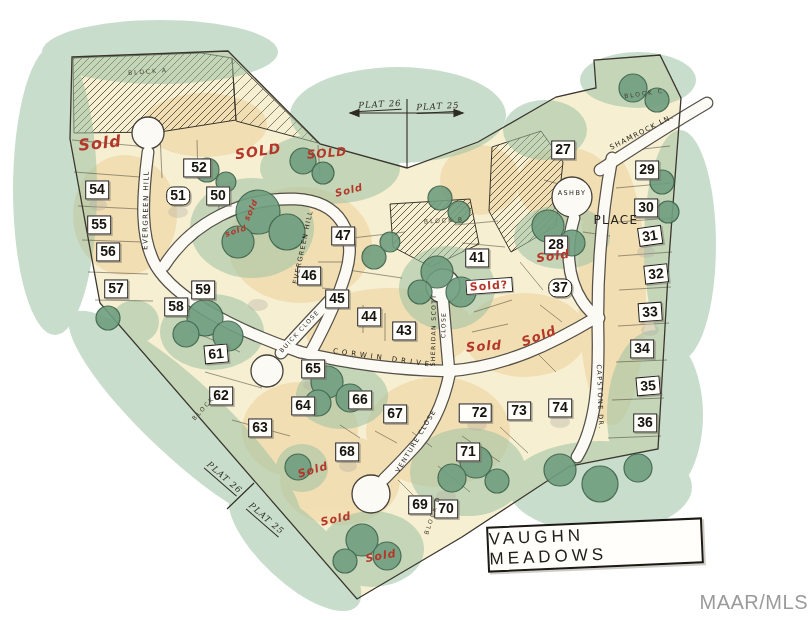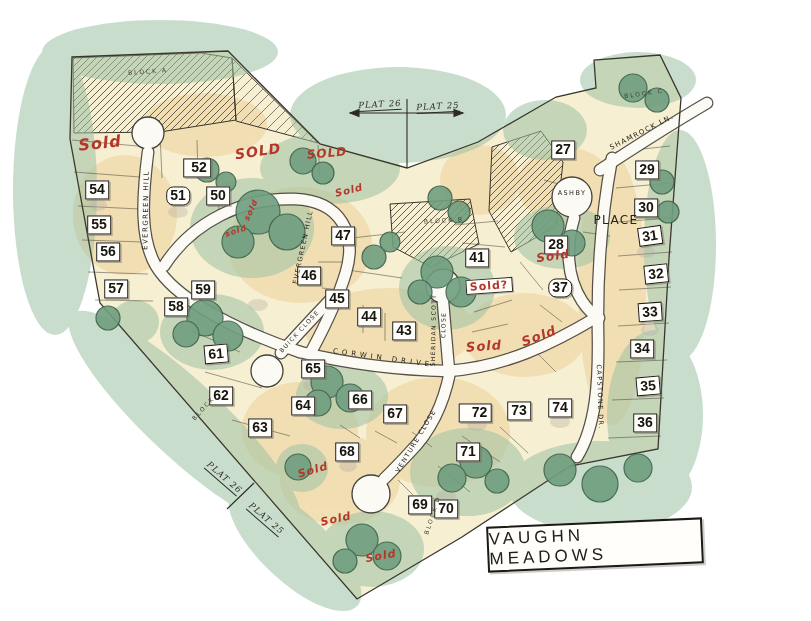--- a/index.html
+++ b/index.html
@@ -274,13 +274,14 @@
       <div class="plat-label" style="left: 380px; top: 105px; transform: translate(-50%, -50%) rotate(-3deg);">PLAT 26</div>
       <div class="plat-label" style="left: 438px; top: 107px; transform: translate(-50%, -50%) rotate(-3deg);">PLAT 25</div>
       <div class="plat-label" style="left: 224px; top: 478px; transform: translate(-50%, -50%) rotate(41deg);">PLAT 26</div>
       <div class="plat-label" style="left: 266px; top: 519px; transform: translate(-50%, -50%) rotate(41deg);">PLAT 25</div>
     </div>
 
   <div id="title-box">
     <span>VAUGHN MEADOWS</span>
   </div>
 
+  <div id="watermark">MAAR/MLS</div>
 </div>
 
 </body></html>

